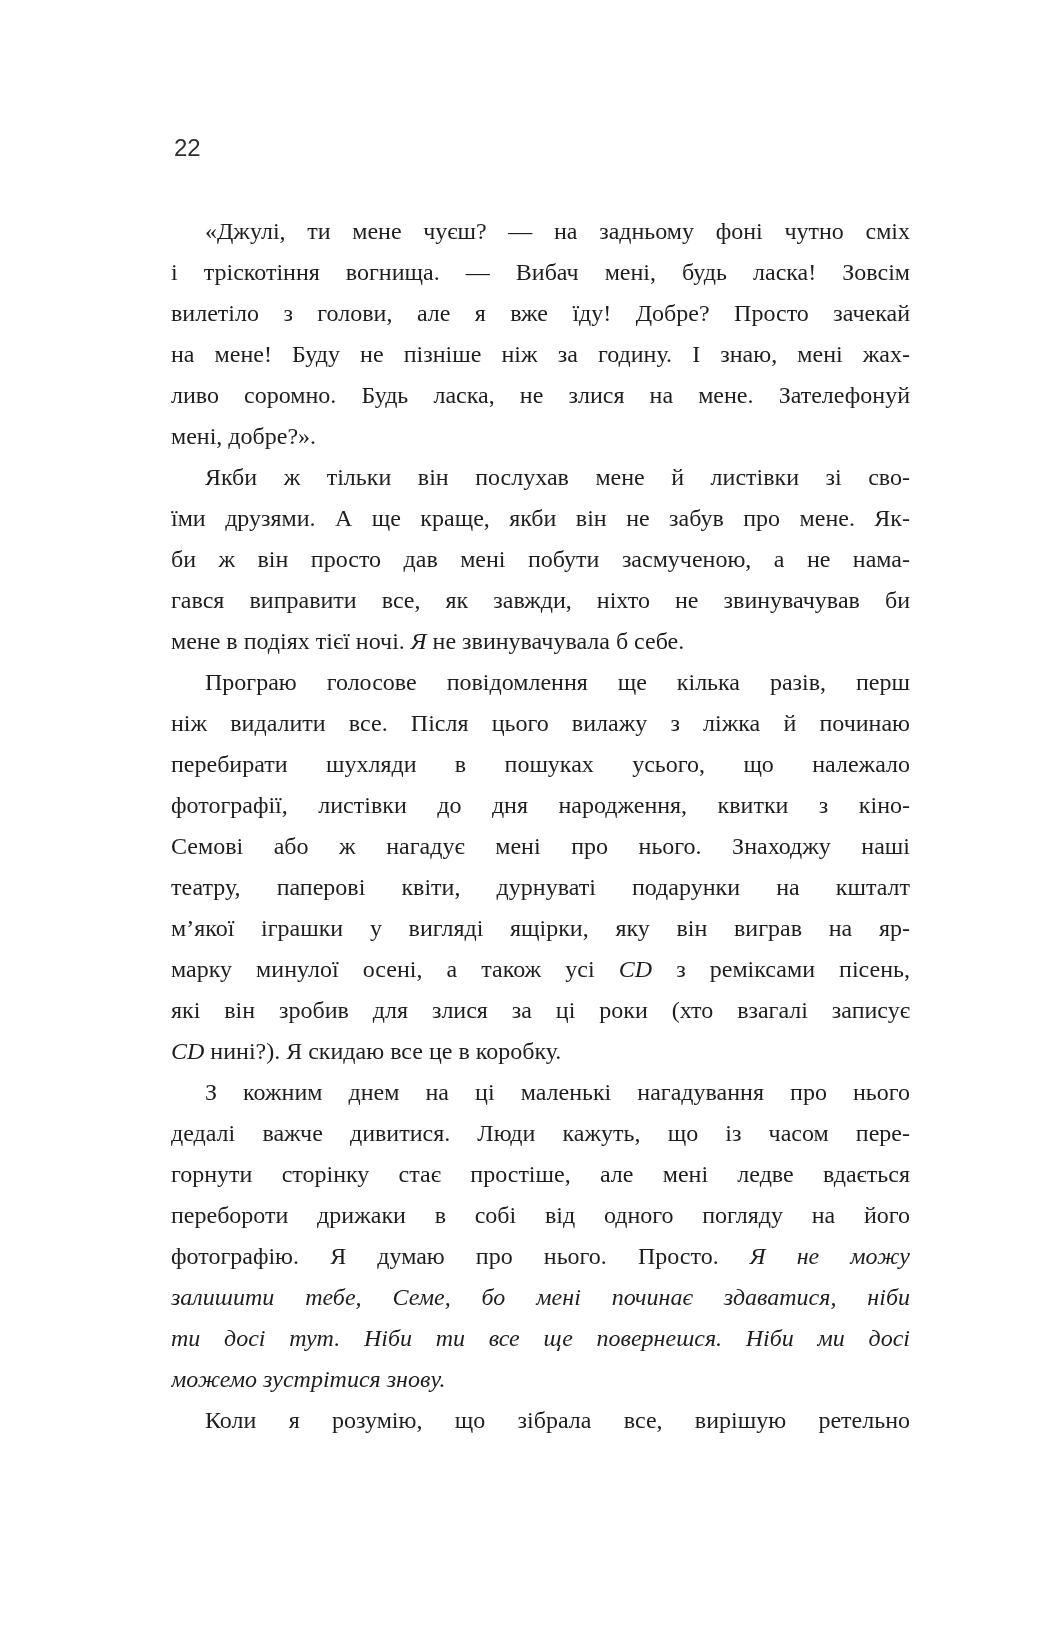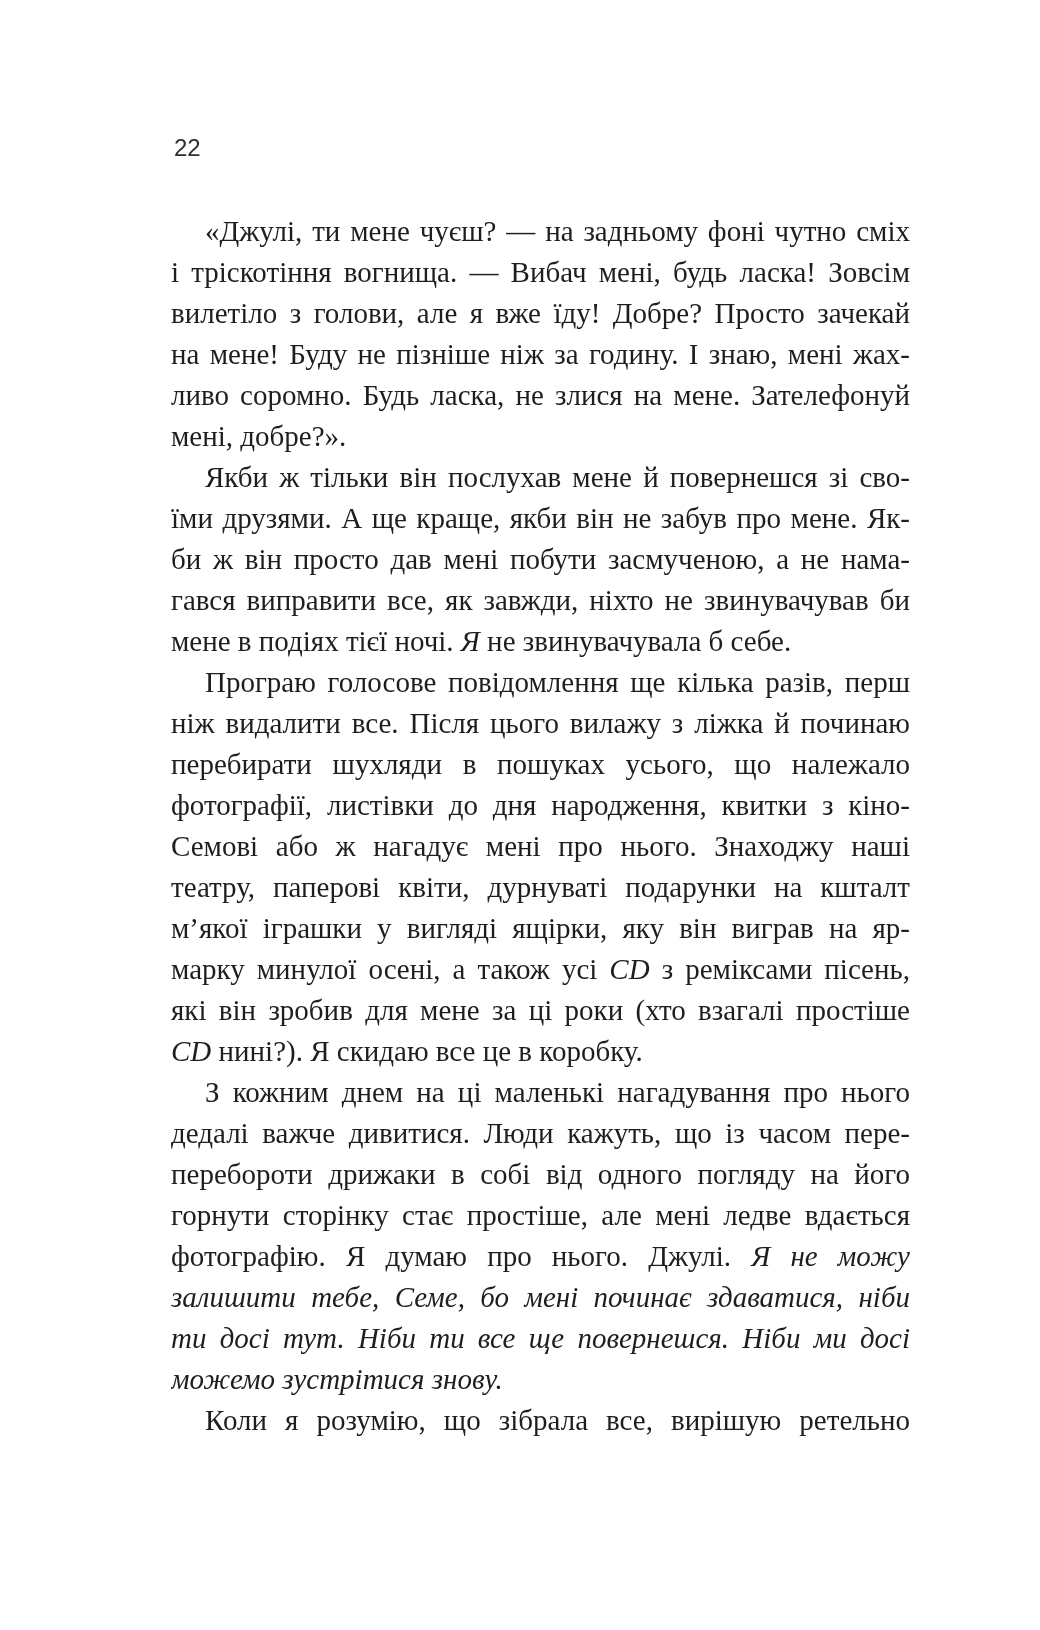--- a/index.html
+++ b/index.html
@@ -23,21 +23,21 @@
     line-height: 1.2;
     color: #2e2e2e;
   }
   .text-block {
     position: absolute;
     left: 171px;
     top: 211px;
     width: 739px;
     color: #1e1e1e;
     font-family: "Liberation Serif", "DejaVu Serif", serif;
-    font-size: 29px;
+    font-size: 24px;
   }
   .paragraph {
     margin: 0;
     padding: 0;
   }
   .line {
     height: 41px;
     line-height: 41px;
     overflow: hidden;
     white-space: normal;
@@ -61,44 +61,44 @@
   <div class="text-block">
       <div class="paragraph">
         <div class="line indent justify"><span>«Джулі, ти мене чуєш? — на задньому фоні чутно сміх</span></div>
         <div class="line justify"><span>і тріскотіння вогнища. — Вибач мені, будь ласка! Зовсім</span></div>
         <div class="line justify"><span>вилетіло з голови, але я вже їду! Добре? Просто зачекай</span></div>
         <div class="line justify"><span>на мене! Буду не пізніше ніж за годину. І знаю, мені жах-</span></div>
         <div class="line justify"><span>ливо соромно. Будь ласка, не злися на мене. Зателефонуй</span></div>
         <div class="line"><span>мені, добре?».</span></div>
       </div>
       <div class="paragraph">
-        <div class="line indent justify"><span>Якби ж тільки він послухав мене й повернешся зі сво-</span></div>
+        <div class="line indent justify"><span>Якби ж тільки він послухав мене й листівки зі сво-</span></div>
         <div class="line justify"><span>їми друзями. А ще краще, якби він не забув про мене. Як-</span></div>
         <div class="line justify"><span>би ж він просто дав мені побути засмученою, а не нама-</span></div>
         <div class="line justify"><span>гався виправити все, як завжди, ніхто не звинувачував би</span></div>
         <div class="line"><span>мене в подіях тієї ночі. </span><em>Я</em><span> не звинувачувала б себе.</span></div>
       </div>
       <div class="paragraph">
         <div class="line indent justify"><span>Програю голосове повідомлення ще кілька разів, перш</span></div>
         <div class="line justify"><span>ніж видалити все. Після цього вилажу з ліжка й починаю</span></div>
         <div class="line justify"><span>перебирати шухляди в пошуках усього, що належало</span></div>
         <div class="line justify"><span>фотографії, листівки до дня народження, квитки з кіно-</span></div>
         <div class="line justify"><span>Семові або ж нагадує мені про нього. Знаходжу наші</span></div>
         <div class="line justify"><span>театру, паперові квіти, дурнуваті подарунки на кшталт</span></div>
         <div class="line justify"><span>м’якої іграшки у вигляді ящірки, яку він виграв на яр-</span></div>
         <div class="line justify"><span>марку минулої осені, а також усі </span><em>CD</em><span> з реміксами пісень,</span></div>
-        <div class="line justify"><span>які він зробив для мене за ці роки (хто взагалі простіше</span></div>
+        <div class="line justify"><span>які він зробив для злися за ці роки (хто взагалі записує</span></div>
         <div class="line"><em>CD</em><span> нині?). Я скидаю все це в коробку.</span></div>
       </div>
       <div class="paragraph">
         <div class="line indent justify"><span>З кожним днем на ці маленькі нагадування про нього</span></div>
         <div class="line justify"><span>дедалі важче дивитися. Люди кажуть, що із часом пере-</span></div>
+        <div class="line justify"><span>горнути сторінку стає простіше, але мені ледве вдається</span></div>
         <div class="line justify"><span>перебороти дрижаки в собі від одного погляду на його</span></div>
-        <div class="line justify"><span>горнути сторінку стає простіше, але мені ледве вдається</span></div>
-        <div class="line justify"><span>фотографію. Я думаю про нього. Джулі. </span><em>Я не можу</em></div>
+        <div class="line justify"><span>фотографію. Я думаю про нього. Просто. </span><em>Я не можу</em></div>
         <div class="line justify"><em>залишити тебе, Семе, бо мені починає здаватися, ніби</em></div>
         <div class="line justify"><em>ти досі тут. Ніби ти все ще повернешся. Ніби ми досі</em></div>
         <div class="line"><em>можемо зустрітися знову.</em></div>
       </div>
       <div class="paragraph">
         <div class="line indent justify"><span>Коли я розумію, що зібрала все, вирішую ретельно</span></div>
       </div>
     </div>
 </div>
 

